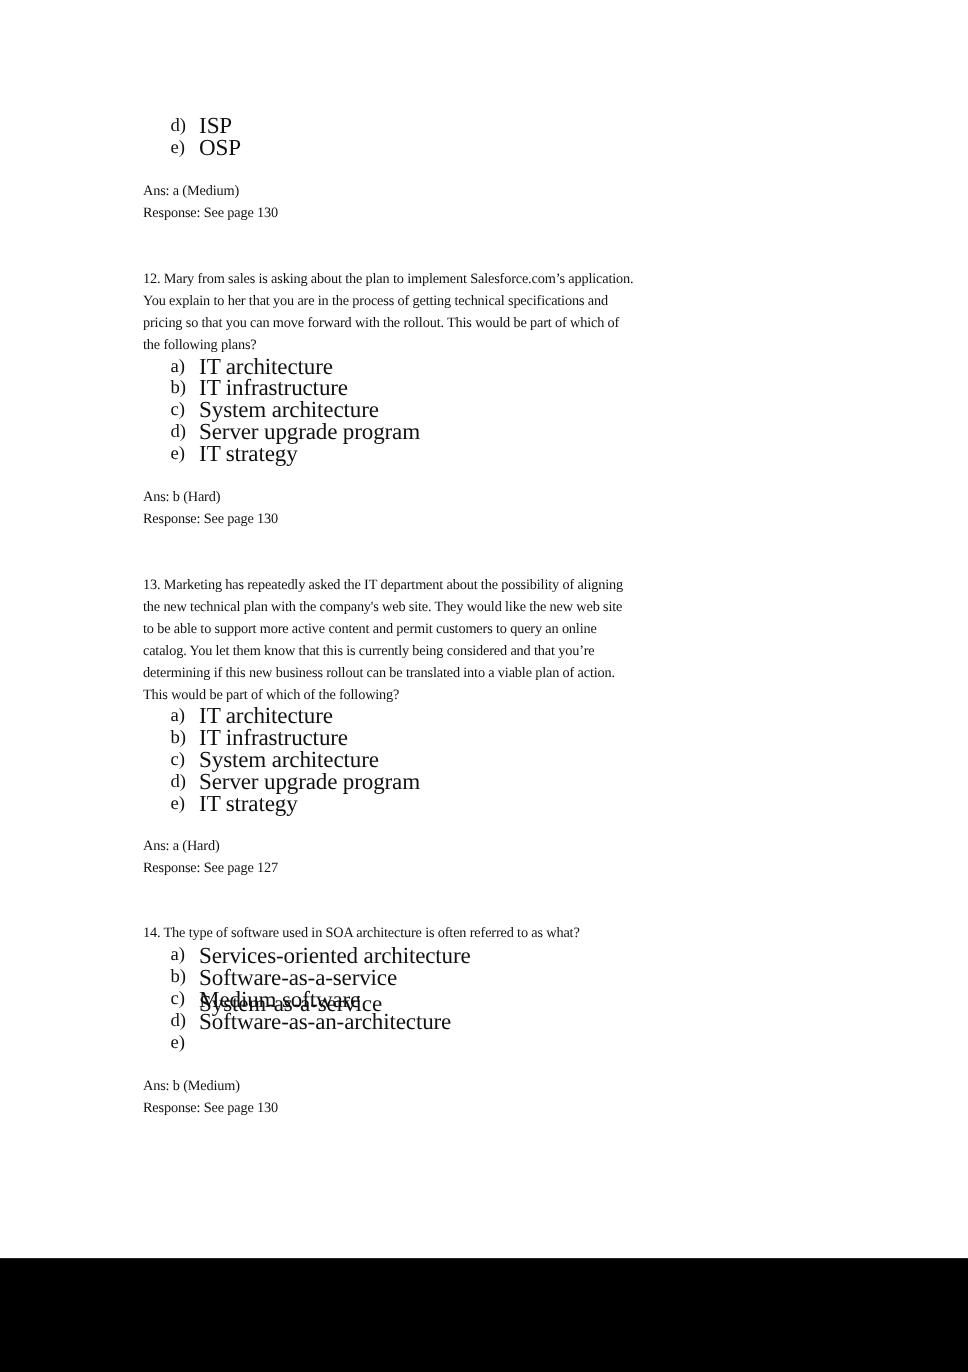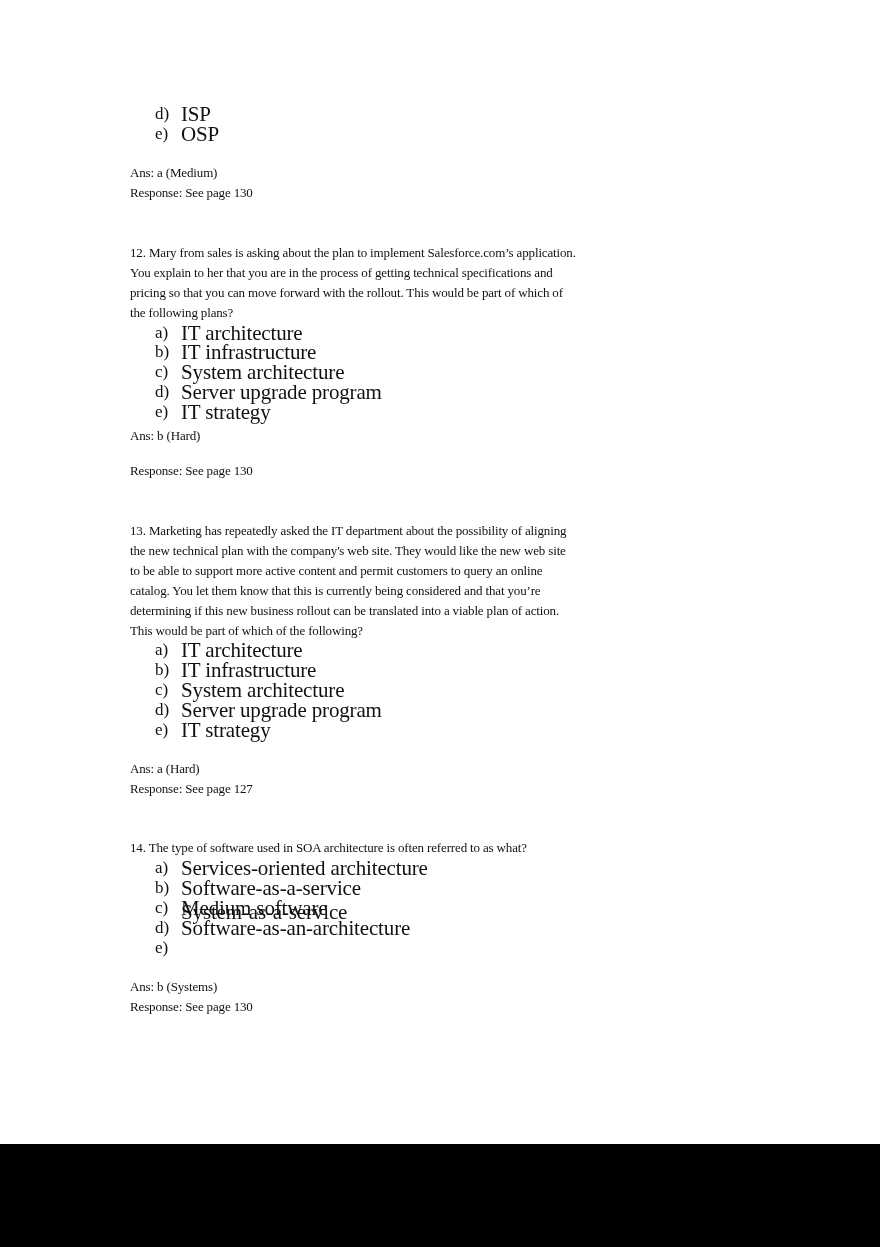--- a/index.html
+++ b/index.html
@@ -47,21 +47,21 @@
     <span class="opt-text" style="top:323px">IT architecture</span>
     <span class="opt-letter" style="top:342px">b)</span>
     <span class="opt-text" style="top:342px">IT infrastructure</span>
     <span class="opt-letter" style="top:362px">c)</span>
     <span class="opt-text" style="top:362px">System architecture</span>
     <span class="opt-letter" style="top:382px">d)</span>
     <span class="opt-text" style="top:382px">Server upgrade program</span>
     <span class="opt-letter" style="top:402px">e)</span>
     <span class="opt-text" style="top:402px">IT strategy</span>
 
-    <div class="line para" style="top:426px">Ans: b (Hard)</div>
+    <div class="line para" style="top:441px">Ans: b (Hard)</div>
     <div class="line para" style="top:461px">Response: See page 130</div>
   </div>
 
   <div>
     <div class="line para" style="top:521px">13. Marketing has repeatedly asked the IT department about the possibility of aligning</div>
     <div class="line para" style="top:541px">the new technical plan with the company's web site.  They would like the new web site</div>
     <div class="line para" style="top:561px">to be able to support more active content and permit customers to query an online</div>
     <div class="line para" style="top:581px">catalog.  You let them know that this is currently being considered and that you’re</div>
     <div class="line para" style="top:601px">determining if this new business rollout can be translated into a viable plan of action.</div>
     <div class="line para" style="top:621px">This would be part of which of the following?</div>
@@ -88,19 +88,19 @@
     <span class="opt-text" style="top:858px">Services-oriented architecture</span>
     <span class="opt-letter" style="top:878px">b)</span>
     <span class="opt-text" style="top:878px">Software-as-a-service</span>
     <span class="opt-letter" style="top:898px">c)</span>
     <span class="opt-text" style="top:898px">Medium software</span>
     <span class="opt-letter" style="top:918px">d)</span>
     <span class="opt-text" style="top:918px">Software-as-an-architecture</span>
     <span class="opt-letter" style="top:938px">e)</span>
     <span class="opt-text" style="top:902px">System-as-a-service</span>
 
-    <div class="line para" style="top:977px">Ans: b (Systems)</div>
+    <div class="line para" style="top:977px">Ans: b (Medium)</div>
     <div class="line para" style="top:997px">Response: See page 130</div>
   </div>
 
 </div>
 
 <div class="black-bar"></div>
 
 </body></html>

